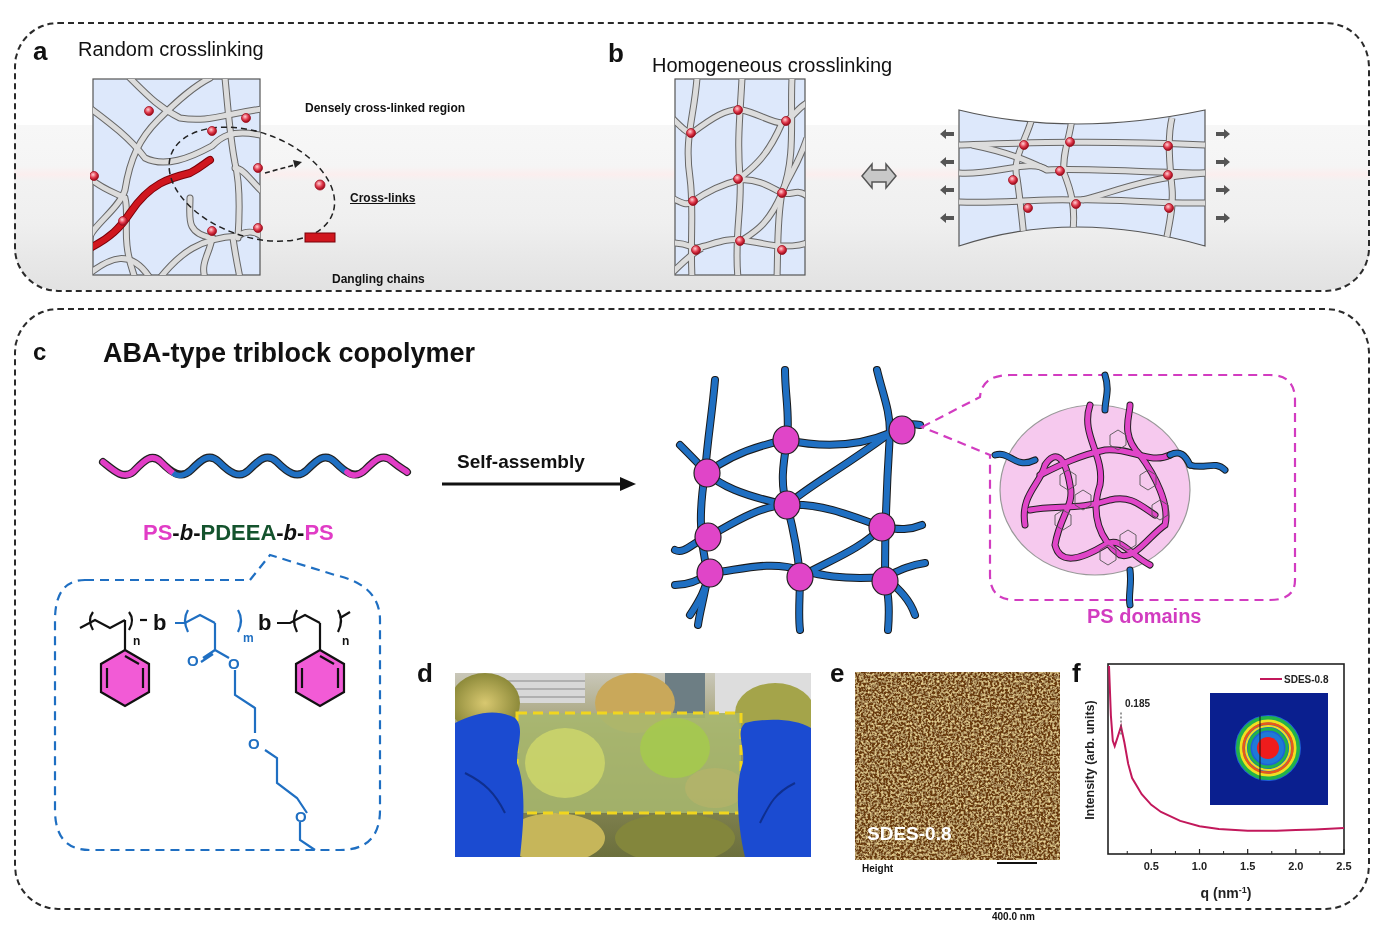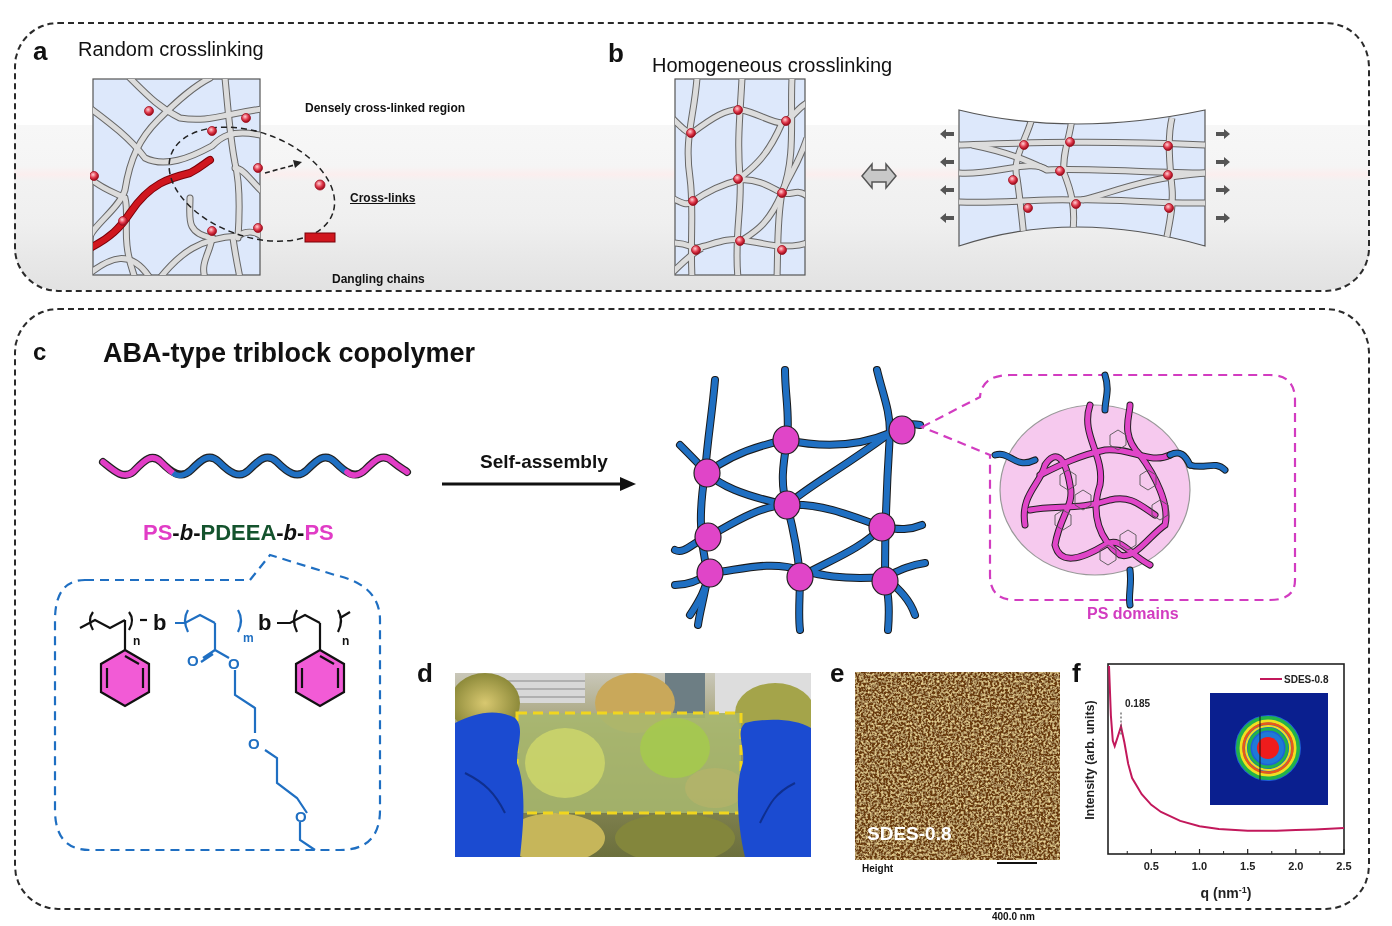--- a/index.html
+++ b/index.html
@@ -193,21 +193,21 @@
   <path d="M8 22 C18 30 28 40 38 32 C48 22 56 12 66 22 C76 32 86 40 96 30 C106 20 114 12 124 22 C134 32 144 40 154 30 C164 20 172 12 182 22 C192 32 202 40 212 30 C222 20 230 12 240 22 C250 32 260 40 270 30 C280 20 288 12 298 22 C305 28 310 30 312 32" fill="none" stroke="#222" stroke-width="8" stroke-linecap="round"></path>
   <path d="M8 22 C18 30 28 40 38 32 C48 22 56 12 66 22 C70 26 74 30 78 33" fill="none" stroke="#e13cc6" stroke-width="5.5" stroke-linecap="round"></path>
   <path d="M78 33 C86 40 96 30 96 30 C106 20 114 12 124 22 C134 32 144 40 154 30 C164 20 172 12 182 22 C192 32 202 40 212 30 C222 20 230 12 240 22 C244 26 248 30 252 32" fill="none" stroke="#1f6fc2" stroke-width="5.5"></path>
   <path d="M252 32 C260 40 270 30 270 30 C280 20 288 12 298 22 C305 28 310 30 312 32" fill="none" stroke="#e13cc6" stroke-width="5.5" stroke-linecap="round"></path>
 </svg>
 
 <div class="abs" style="left:143px;top:520px;font-weight:bold;font-size:22px;">
   <span style="color:#e13cc6;">PS</span><span>-</span><span style="font-style:italic;">b</span><span>-</span><span style="color:#14532d;">PDEEA</span><span>-</span><span style="font-style:italic;">b</span><span>-</span><span style="color:#e13cc6;">PS</span>
 </div>
 
-<div class="legend-text" style="left:480px;top:452px;font-size:19px;">Self-assembly</div>
+<div class="legend-text" style="left:457px;top:452px;font-size:19px;">Self-assembly</div>
 <svg class="abs" style="left:440px;top:474px;" width="200" height="20" viewBox="0 0 200 20">
   <line x1="2" y1="10" x2="182" y2="10" stroke="#111" stroke-width="3"></line>
   <polygon points="196,10 180,3 180,17" fill="#111"></polygon>
 </svg>
 
 <svg class="abs" style="left:45px;top:550px;" width="350" height="320" viewBox="0 0 350 320">
   <path d="M40 30 L205 30 L225 5 L290 25 Q335 35 335 70 L335 260 Q335 300 295 300 L45 300 Q10 300 10 260 L10 70 Q10 30 40 30 Z" fill="none" stroke="#1f6fc2" stroke-width="2.2" stroke-dasharray="9 6"></path>
 
   <g stroke="#111" stroke-width="2.2" fill="none">
     <path d="M35 78 L50 70 L65 78 L80 70"></path>
@@ -326,21 +326,21 @@
     <polygon points="400,120 408,115 416,120 416,130 408,135 400,130"></polygon>
     <polygon points="415,140 423,135 431,140 431,150 423,155 415,150"></polygon>
     <polygon points="450,80 458,75 466,80 466,90 458,95 450,90"></polygon>
     <polygon points="480,120 488,115 496,120 496,130 488,135 480,130"></polygon>
     <polygon points="460,180 468,175 476,180 476,190 468,195 460,190"></polygon>
     <polygon points="395,160 403,155 411,160 411,170 403,175 395,170"></polygon>
     <polygon points="492,150 500,145 508,150 508,160 500,165 492,160"></polygon>
     <polygon points="440,195 448,190 456,195 456,205 448,210 440,205"></polygon>
   </g>
 </svg>
-<div class="abs" style="left:1087px;top:605px;font-weight:bold;font-size:16px;color:#d23cc0;">PS domains</div>
+<div class="abs" style="left:1087px;top:605px;font-weight:bold;font-size:20px;color:#d23cc0;">PS domains</div>
 
 <div class="panel-letter" style="left:417px;top:660px;">d</div>
 <svg class="abs" style="left:455px;top:673px;" width="356" height="184" viewBox="0 0 356 184">
   <defs>
     <linearGradient id="sky" x1="0" y1="0" x2="0" y2="1">
         <stop offset="0" stop-color="#c9c7b9"></stop>
         <stop offset="0.35" stop-color="#9d9a6a"></stop>
         <stop offset="1" stop-color="#6b6f3c"></stop>
       </linearGradient>
     <radialGradient id="tree1" cx="50%" cy="50%" r="50%">

